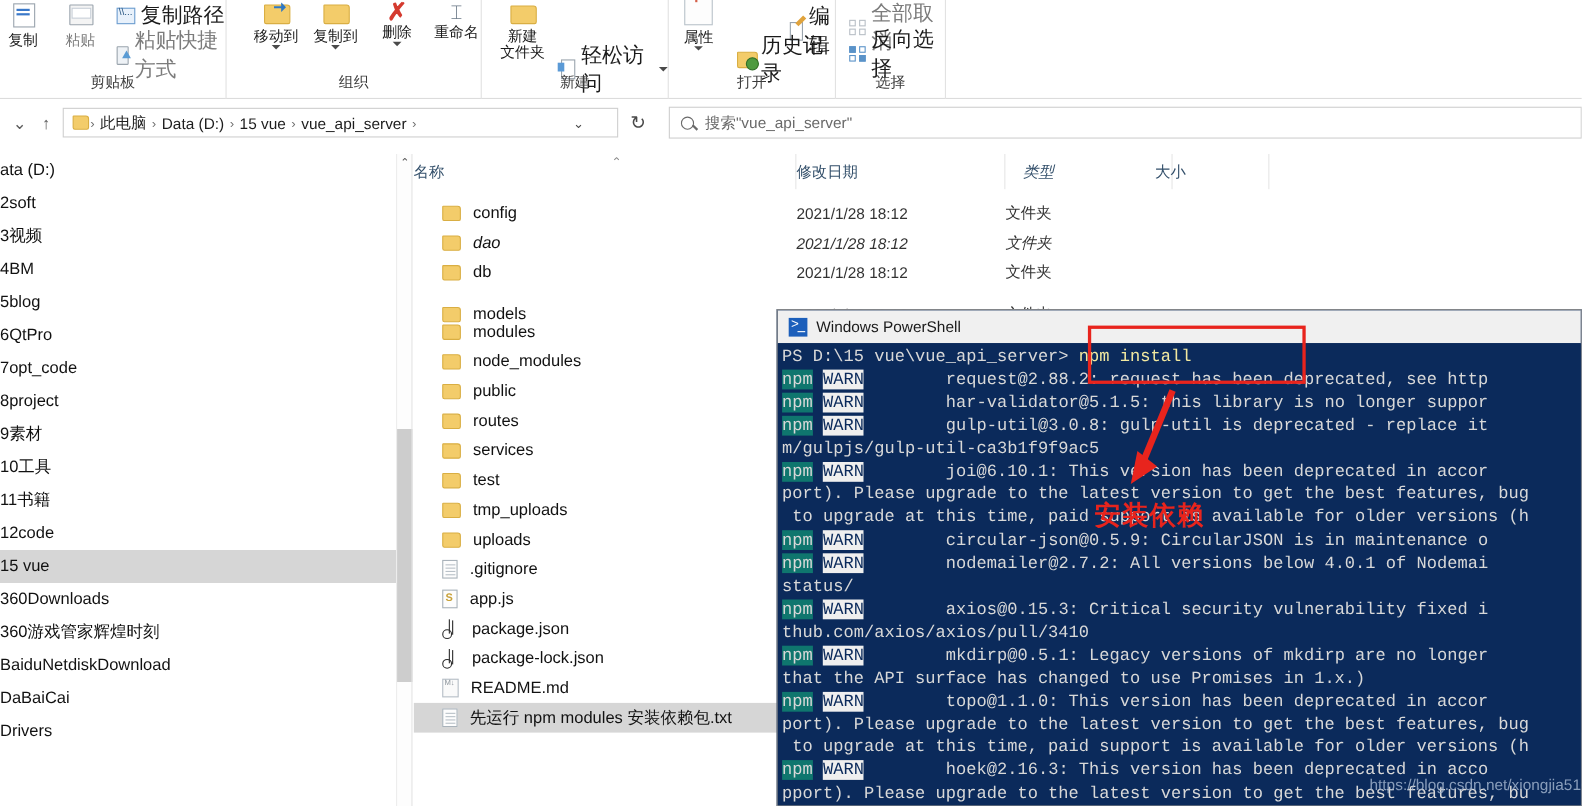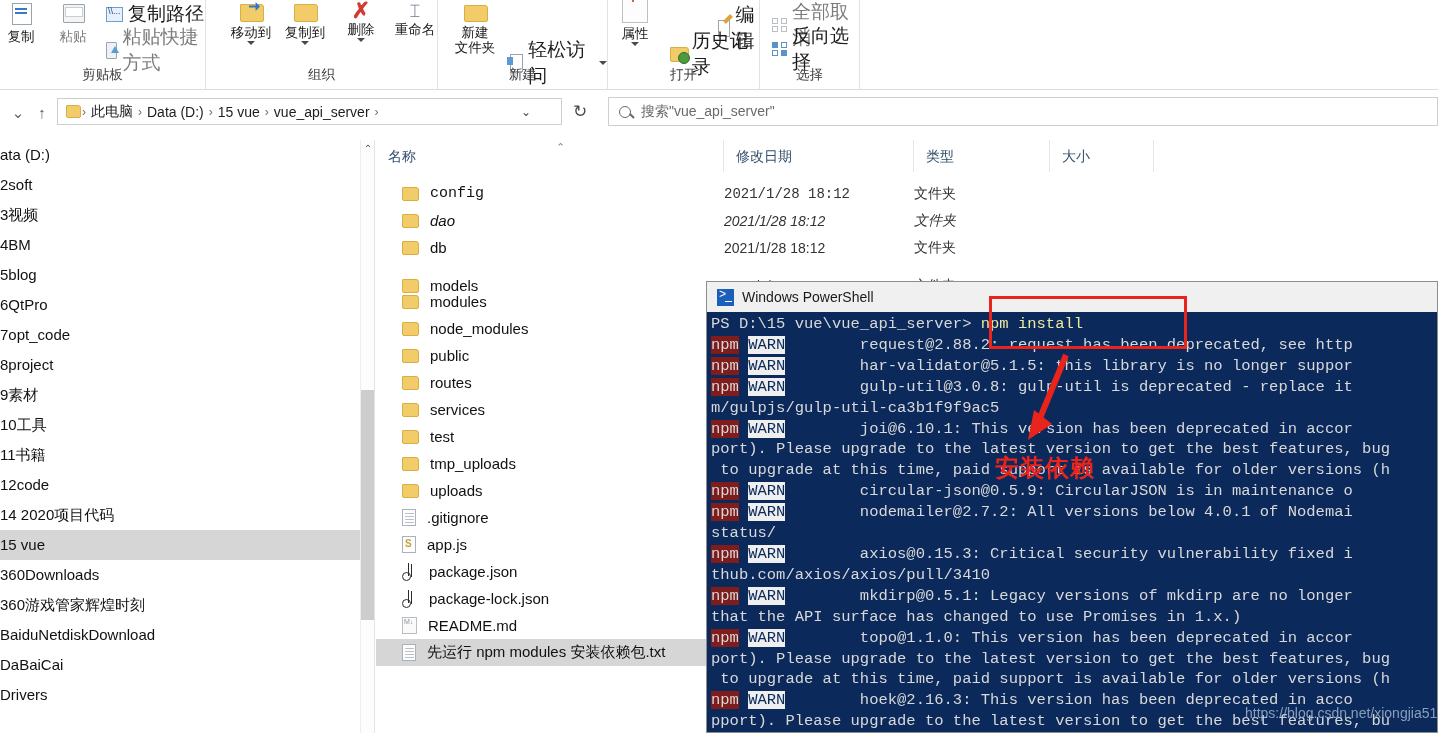--- a/index.html
+++ b/index.html
@@ -116,21 +116,21 @@
   .navitem { height:30px; line-height:30px; padding-left:0px; white-space:nowrap; cursor:default; }
   .navitem.sel { background:#d6d6d6; }
   #navscroll { position:absolute; left:360px; top:140px; width:14px; height:593px; background:#fdfdfd; border-left:1px solid #ededed;}
   #navscroll .up { position:absolute; top:0; left:0; width:14px; height:18px; text-align:center; font-size:10px; color:#555; line-height:18px;}
   #navscroll .thumb { position:absolute; left:0; width:14px; background:#cdcdcd; }
   #splitter { position:absolute; left:374px; top:140px; width:1px; height:593px; background:#e3e3e3; }
 
   
   #filepane { position:absolute; left:376px; top:140px; width:1062px; height:593px; background:#fff; overflow:hidden;}
   #colheader { position:absolute; left:0; top:0; width:1062px; height:32px; }
-  .colh { position:absolute; top:0; height:32px; line-height:32px; font-size:14px; color:#34506b; padding-left:12px;
+  .colh { position:absolute; top:0; height:32px; line-height:32px; font-size:14px; color:#34506b; 
           border-right:1px solid #e6e6e6; cursor:default; }
   #sortmark { position:absolute; left:180px; top:1px; font-size:11px; color:#888; }
   .frow { position:absolute; left:0; height:27px; width:1062px; display:flex; align-items:center; font-size:15px; color:#111; cursor:default;}
   .frow.sel { background:#d6d6d6; }
   .fname { display:flex; align-items:center; gap:11px; padding-left:26px; width:334px;}
   .fdate { position:absolute; left:348px; font-size:14px; color:#333;}
   .ftype { position:absolute; left:538px; font-size:14px; color:#333;}
   .fi-folder { width:17px; height:14px; background:#f3cc6a; border:1px solid #d9ae43; border-radius:1px 3px 2px 2px; flex:none;}
   .fi-doc { width:14px; height:17px; background:#fdfdfd; border:1px solid #a9b2ba; flex:none; position:relative;}
   .fi-doc:after{content:"";position:absolute;left:2px;top:3px;width:9px;height:1px;background:#b9c1c8;box-shadow:0 3px 0 #b9c1c8,0 6px 0 #b9c1c8,0 9px 0 #b9c1c8;}
@@ -149,21 +149,21 @@
              display:flex; align-items:center; gap:8px; padding-left:10px;
              font-size:14px; color:#1a1a1a; }
   .ps-ico { width:17px; height:17px; background:#1c5fbb; position:relative; flex:none;}
   .ps-ico:before{content:">";position:absolute;left:2px;top:-1px;color:#fff;font-size:12px;font-family:"Liberation Mono", monospace;}
   .ps-ico:after{content:"";position:absolute;left:8px;top:12px;width:7px;height:1.6px;background:#fff;}
   #psbody { position:absolute; left:0; top:30px; width:732px; height:422px;
             background:#0b2a5b; color:#d8d8d8;
             font-family:"Liberation Mono","DejaVu Sans Mono", monospace;
             font-size:15.5px; line-height:20.9px; padding:2px 0 0 4px;
             white-space:pre; overflow:hidden; }
-  .wtag { background:#7f1d1d; color:#d8d8d8; }
+  .wtag { background:#0f766e; color:#d8d8d8; }
   .wwarn { background:#efefef; color:#0b2a5b; }
   .wcmd { color:#f2e9a0; }
 
   
   #redbox { position:absolute; left:989px; top:296px; width:198px; height:53px;
             border:3px solid #e8241d; background:transparent; }
   #redarrow { position:absolute; left:1020px; top:352px; width:70px; height:90px; }
   #annot-text { position:absolute; left:995px; top:452px; font-size:24px; color:#e8241d;
                 font-family:"Liberation Sans", sans-serif; font-weight:bold; letter-spacing:1px;}
   #watermark { position:absolute; left:1205px; top:705px; font-size:14px; color:#9fb2cc; opacity:.85;margin-left:40px;}
@@ -301,44 +301,43 @@
     <div class="navitem"><span>3视频</span></div>
     <div class="navitem"><span>4BM</span></div>
     <div class="navitem"><span>5blog</span></div>
     <div class="navitem"><span>6QtPro</span></div>
     <div class="navitem"><span>7opt_code</span></div>
     <div class="navitem"><span>8project</span></div>
     <div class="navitem"><span>9素材</span></div>
     <div class="navitem"><span>10工具</span></div>
     <div class="navitem"><span>11书籍</span></div>
     <div class="navitem"><span>12code</span></div>
-    <div class="navitem"><span>14 2020项目代码</span></div>
     <div class="navitem sel"><span>15 vue</span></div>
     <div class="navitem"><span>360Downloads</span></div>
     <div class="navitem"><span>360游戏管家辉煌时刻</span></div>
     <div class="navitem"><span>BaiduNetdiskDownload</span></div>
     <div class="navitem"><span>DaBaiCai</span></div>
     <div class="navitem"><span>Drivers</span></div>
   </div>
 <div id="navscroll">
   <div class="up">⌃</div>
   <div class="thumb" style="top:250px;height:230px;"></div>
 </div>
 <div id="splitter"></div>
 
 <div id="filepane">
   <div id="colheader">
     <div class="colh" style="left:0;width:348px;">名称</div>
     <div class="colh" style="left:348px;width:190px;">修改日期</div>
-    <div class="colh" style="left:538px;width:136px;">类型</div>
+    <div class="colh" style="left:554px;width:136px;font-style:italic;">类型</div>
     <div class="colh" style="left:674px;width:104px;">大小</div>
     <div id="sortmark">⌃</div>
   </div>
   <div id="filerows">
-      <div class="frow" style="top: 40px; font-family: Liberation Mono, monospace;">
+      <div class="frow" style="top: 40px;">
         <div class="fname">
           <span class="fi-folder"></span>
           <span>config</span>
         </div>
         <span class="fdate">2021/1/28 18:12</span>
         <span class="ftype">文件夹</span>
       </div>
       <div class="frow" style="top: 67px; font-style: italic;">
         <div class="fname">
           <span class="fi-folder"></span>

